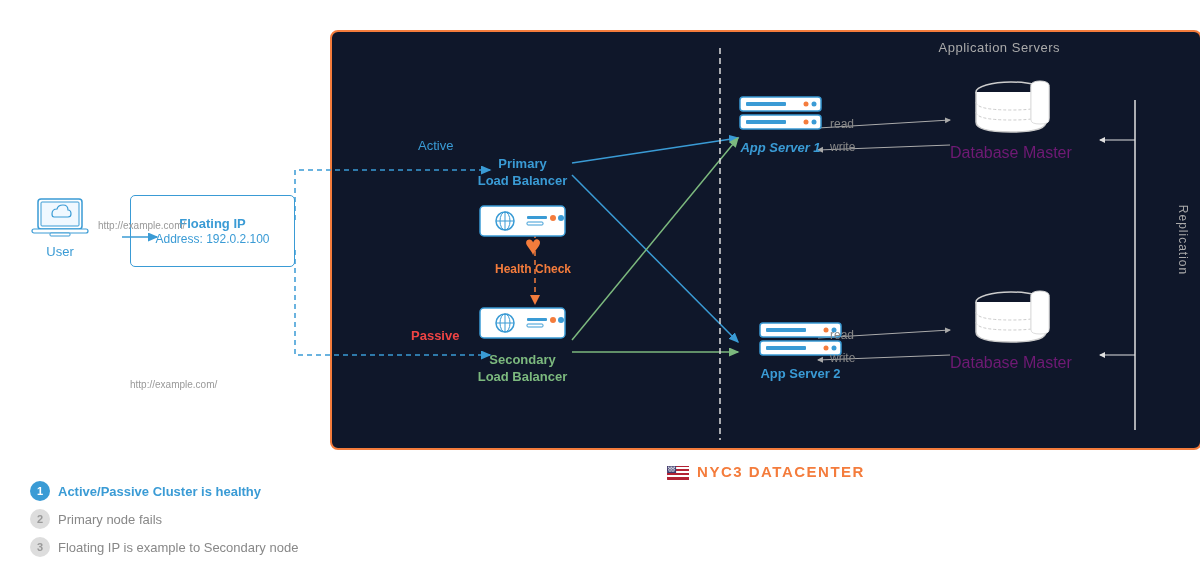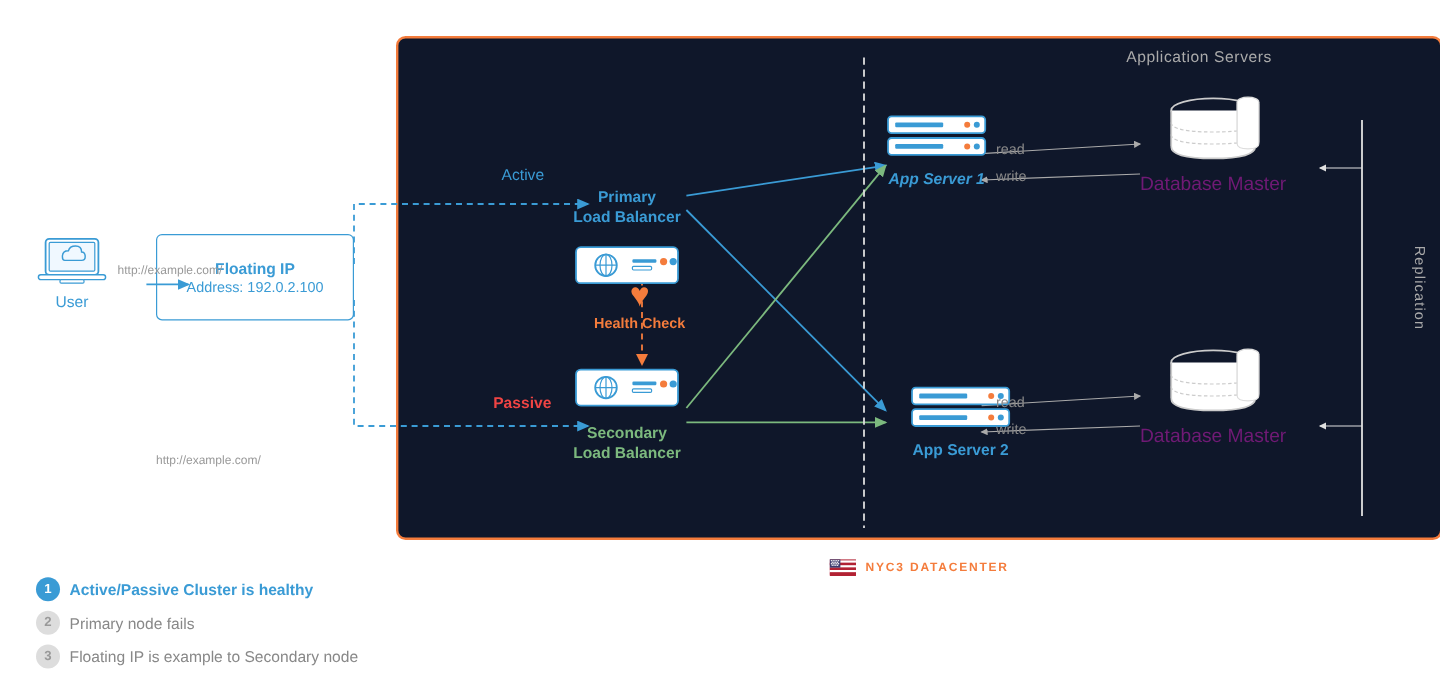--- a/index.html
+++ b/index.html
@@ -33,26 +33,26 @@
       right: 140px;
       font-size: 13px;
       color: #aaa;
       letter-spacing: 0.5px;
     }
     .datacenter-label {
       position: absolute;
       bottom: -32px;
       left: 50%;
       transform: translateX(-50%);
-      font-size: 10px;
+      font-size: 15px;
       font-weight: 700;
       color: #f47c3c;
       letter-spacing: 1.5px;
       display: flex;
-      align-items: center;
+      align-items: flex-end;
       gap: 8px;
       white-space: nowrap;
     }
     .flag-icon {
       display: inline-flex;
       align-items: center;
       gap: 1px;
     }
 
     

